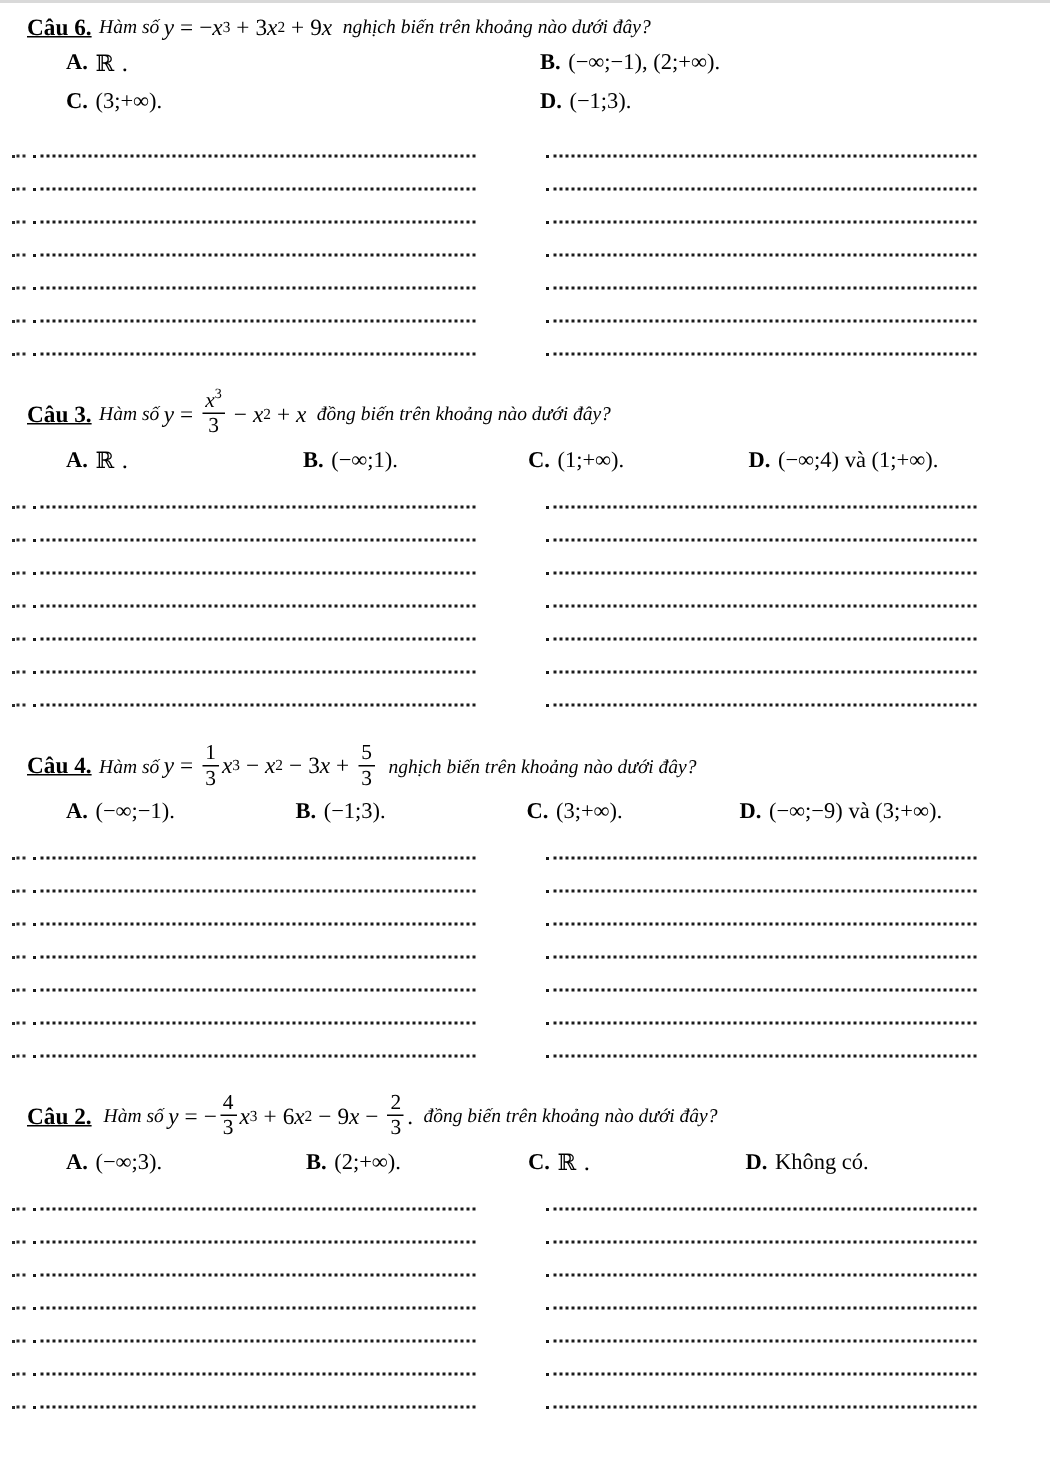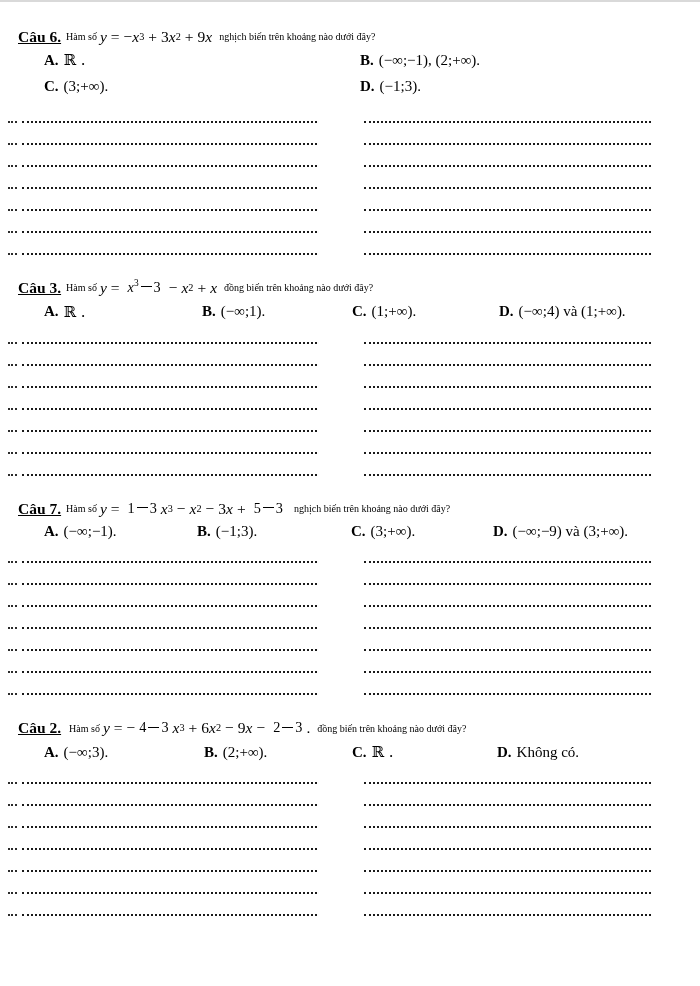--- a/index.html
+++ b/index.html
@@ -40,21 +40,21 @@
     white-space: nowrap;
     display: flex;
     align-items: center;
   }
   .q-label {
     font-weight: bold;
     text-decoration: underline;
     margin-right: 5px;
     font-size: 15.5px;
   }
-  .q-text { font-size: 10px; }
+  .q-text { font-size: 13px; font-style: italic; }
 
   
   .math {
     font-family: "Liberation Serif", serif;
     font-style: italic;
     font-size: 15.5px;
     white-space: nowrap;
     display: inline-flex;
     align-items: center;
     margin: 0 3px;
@@ -62,21 +62,21 @@
   .math .op, .math .num { font-style: normal; }
   .var { font-style: italic; }
   sup.exp {
     font-style: normal;
     font-size: 0.66em;
     vertical-align: super;
     line-height: 0;
   }
   .frac {
     display: inline-flex;
-    flex-direction: row;
+    flex-direction: column;
     align-items: center;
     justify-content: center;
     vertical-align: middle;
     font-style: normal;
     margin: 0 2px;
     position: relative;
     top: -0.05em;
   }
   .frac .n, .frac .d {
     font-size: 0.92em;
@@ -152,21 +152,21 @@
   .dots.left  { width: 295px; margin-left: 5px; }
   .dots.right { width: 287px; margin-left: 47px; }
 </style>
 </head>
 <body>
 
 <div class="page">
 
   <div class="top-rule"></div>
 
-  <div class="question-block" style="padding-top:28px;">
+  <div class="question-block" style="padding-top:10px;">
     <div class="q-stem">
       <span class="q-label">Câu 6.</span>
       <span class="q-text">Hàm số</span>
       <span class="math">
         <span class="var">y</span>
         <span class="op" style="margin:0 4px">=</span>
         <span class="op">−</span>
           <span class="var">x</span>
           <sup class="exp">3</sup>
         <span class="op" style="margin:0 4px">+</span>
@@ -324,21 +324,21 @@
       <div class="dotted-row">
           <span class="dot-lead"></span>
           <span class="dots left"></span>
           <span class="dots right"></span>
         </div>
     </div>
   </div>
 
   <div class="question-block" style="padding-top:14px;">
     <div class="q-stem">
-      <span class="q-label">Câu 7.</span>
+      <span class="q-label">Câu 4.</span>
       <span class="q-text">Hàm số</span>
       <span class="math">
         <span class="var">y</span>
         <span class="op" style="margin:0 4px">=</span>
         <span class="frac">
           <span class="n">1</span>
           <span class="bar"></span>
           <span class="d">3</span>
         </span>
         <span class="var">x</span>

